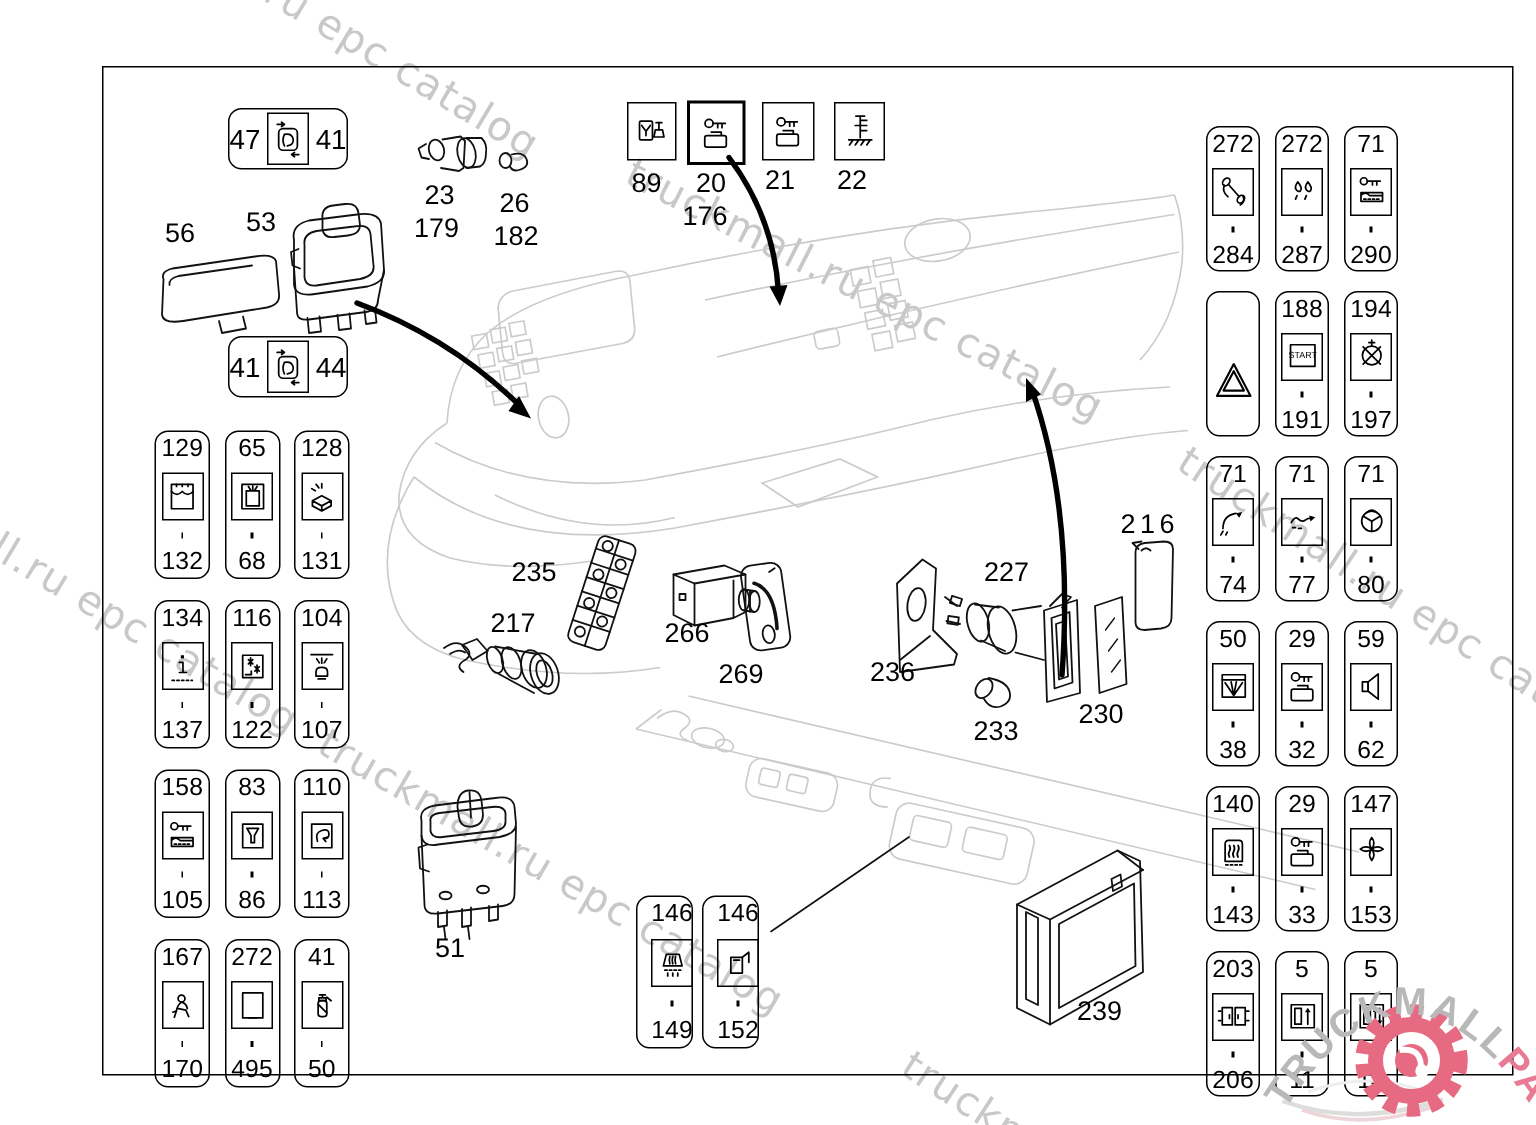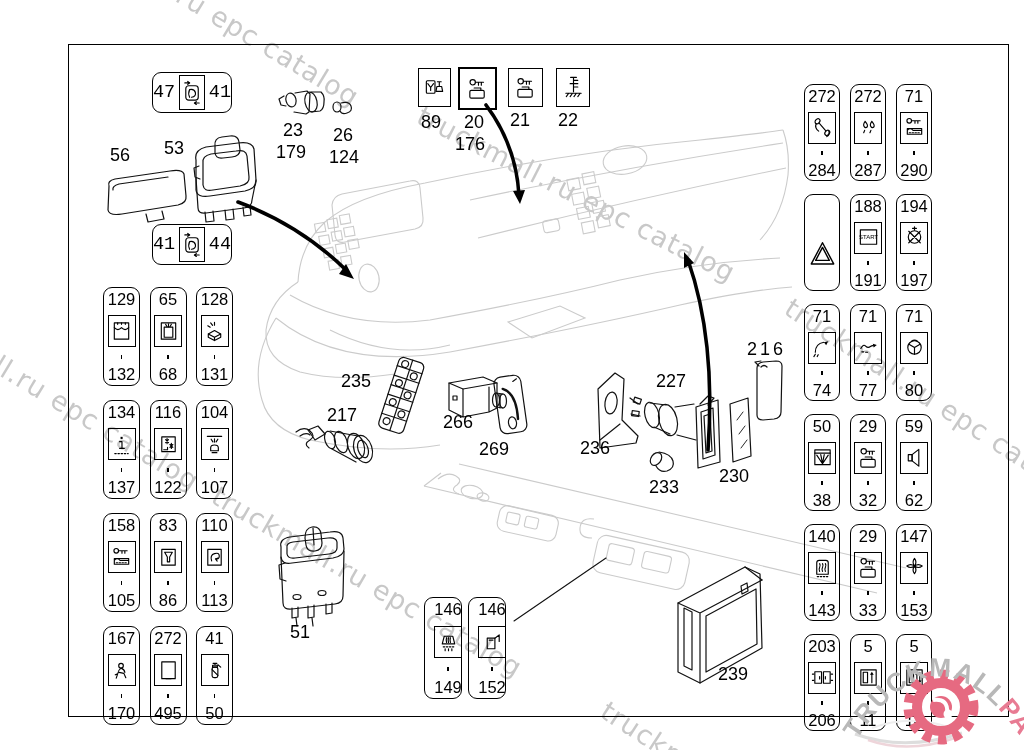--- a/index.html
+++ b/index.html
@@ -3,21 +3,21 @@
 <meta charset="utf-8">
 <style>
   html,body{margin:0;padding:0;background:#fff;}
   #page{position:relative;width:1024px;height:750px;background:#fff;overflow:hidden;
         font-family:"Liberation Sans",sans-serif;}
   .wm{position:absolute;font-size:27px;letter-spacing:1px;color:#c8c8c8;white-space:nowrap;
       transform-origin:0 0;z-index:1;font-family:"DejaVu Sans",sans-serif;}
   #border{position:absolute;left:68px;top:44px;width:939px;height:671px;border:1.6px solid #000;z-index:2;}
   svg.layer{position:absolute;left:0;top:0;z-index:3;}
   .combo{position:absolute;display:flex;align-items:center;justify-content:center;gap:4px;
-         width:78px;height:39px;border:1.6px solid #000;border-radius:9px;font-size:18.5px;z-index:4;font-family:Liberation Mono, monospace;}
+         width:78px;height:39px;border:1.6px solid #000;border-radius:9px;font-size:18.5px;z-index:4;}
   .combo .cicon{width:27px;height:33px;border:1.4px solid #000;display:flex;align-items:center;justify-content:center;}
   .tbox{position:absolute;border:1.4px solid #000;display:flex;align-items:center;justify-content:center;z-index:4;background:transparent;}
   .tbox.thick{border-width:2.6px;}
   .grid{position:absolute;display:grid;z-index:4;}
   #left-grid{left:103px;top:287px;grid-template-columns:repeat(3,37px);column-gap:9.5px;row-gap:14px;}
   #left-grid .cell{height:92px;}
   #right-grid{left:804px;top:84px;grid-template-columns:repeat(3,36px);column-gap:10px;row-gap:13px;}
   #right-grid .cell{height:90px;}
   #bottom-boxes{left:424px;top:597px;grid-template-columns:repeat(2,38px);column-gap:6px;}
   #bottom-boxes .cell{height:95px;padding-left:10px;}
@@ -680,21 +680,21 @@
         <div class="stem"></div>
         <div class="num bot">152</div>
       </div>
     </div>
 
   <div class="plabel" style="left:110px;top:146px">56</div>
   <div class="plabel" style="left:164px;top:139px">53</div>
   <div class="plabel" style="left:283px;top:121px">23</div>
   <div class="plabel" style="left:276px;top:143px">179</div>
   <div class="plabel" style="left:333px;top:126px">26</div>
-  <div class="plabel" style="left:329px;top:148px">124</div>
+  <div class="plabel" style="left:329px;top:148px">182</div>
   <div class="plabel" style="left:421px;top:113px">89</div>
   <div class="plabel" style="left:464px;top:113px">20</div>
   <div class="plabel" style="left:455px;top:135px">176</div>
   <div class="plabel" style="left:510px;top:111px">21</div>
   <div class="plabel" style="left:558px;top:111px">22</div>
   <div class="plabel" style="left:341px;top:372px">235</div>
   <div class="plabel" style="left:327px;top:406px">217</div>
   <div class="plabel" style="left:443px;top:413px">266</div>
   <div class="plabel" style="left:479px;top:440px">269</div>
   <div class="plabel" style="left:580px;top:439px">236</div>

